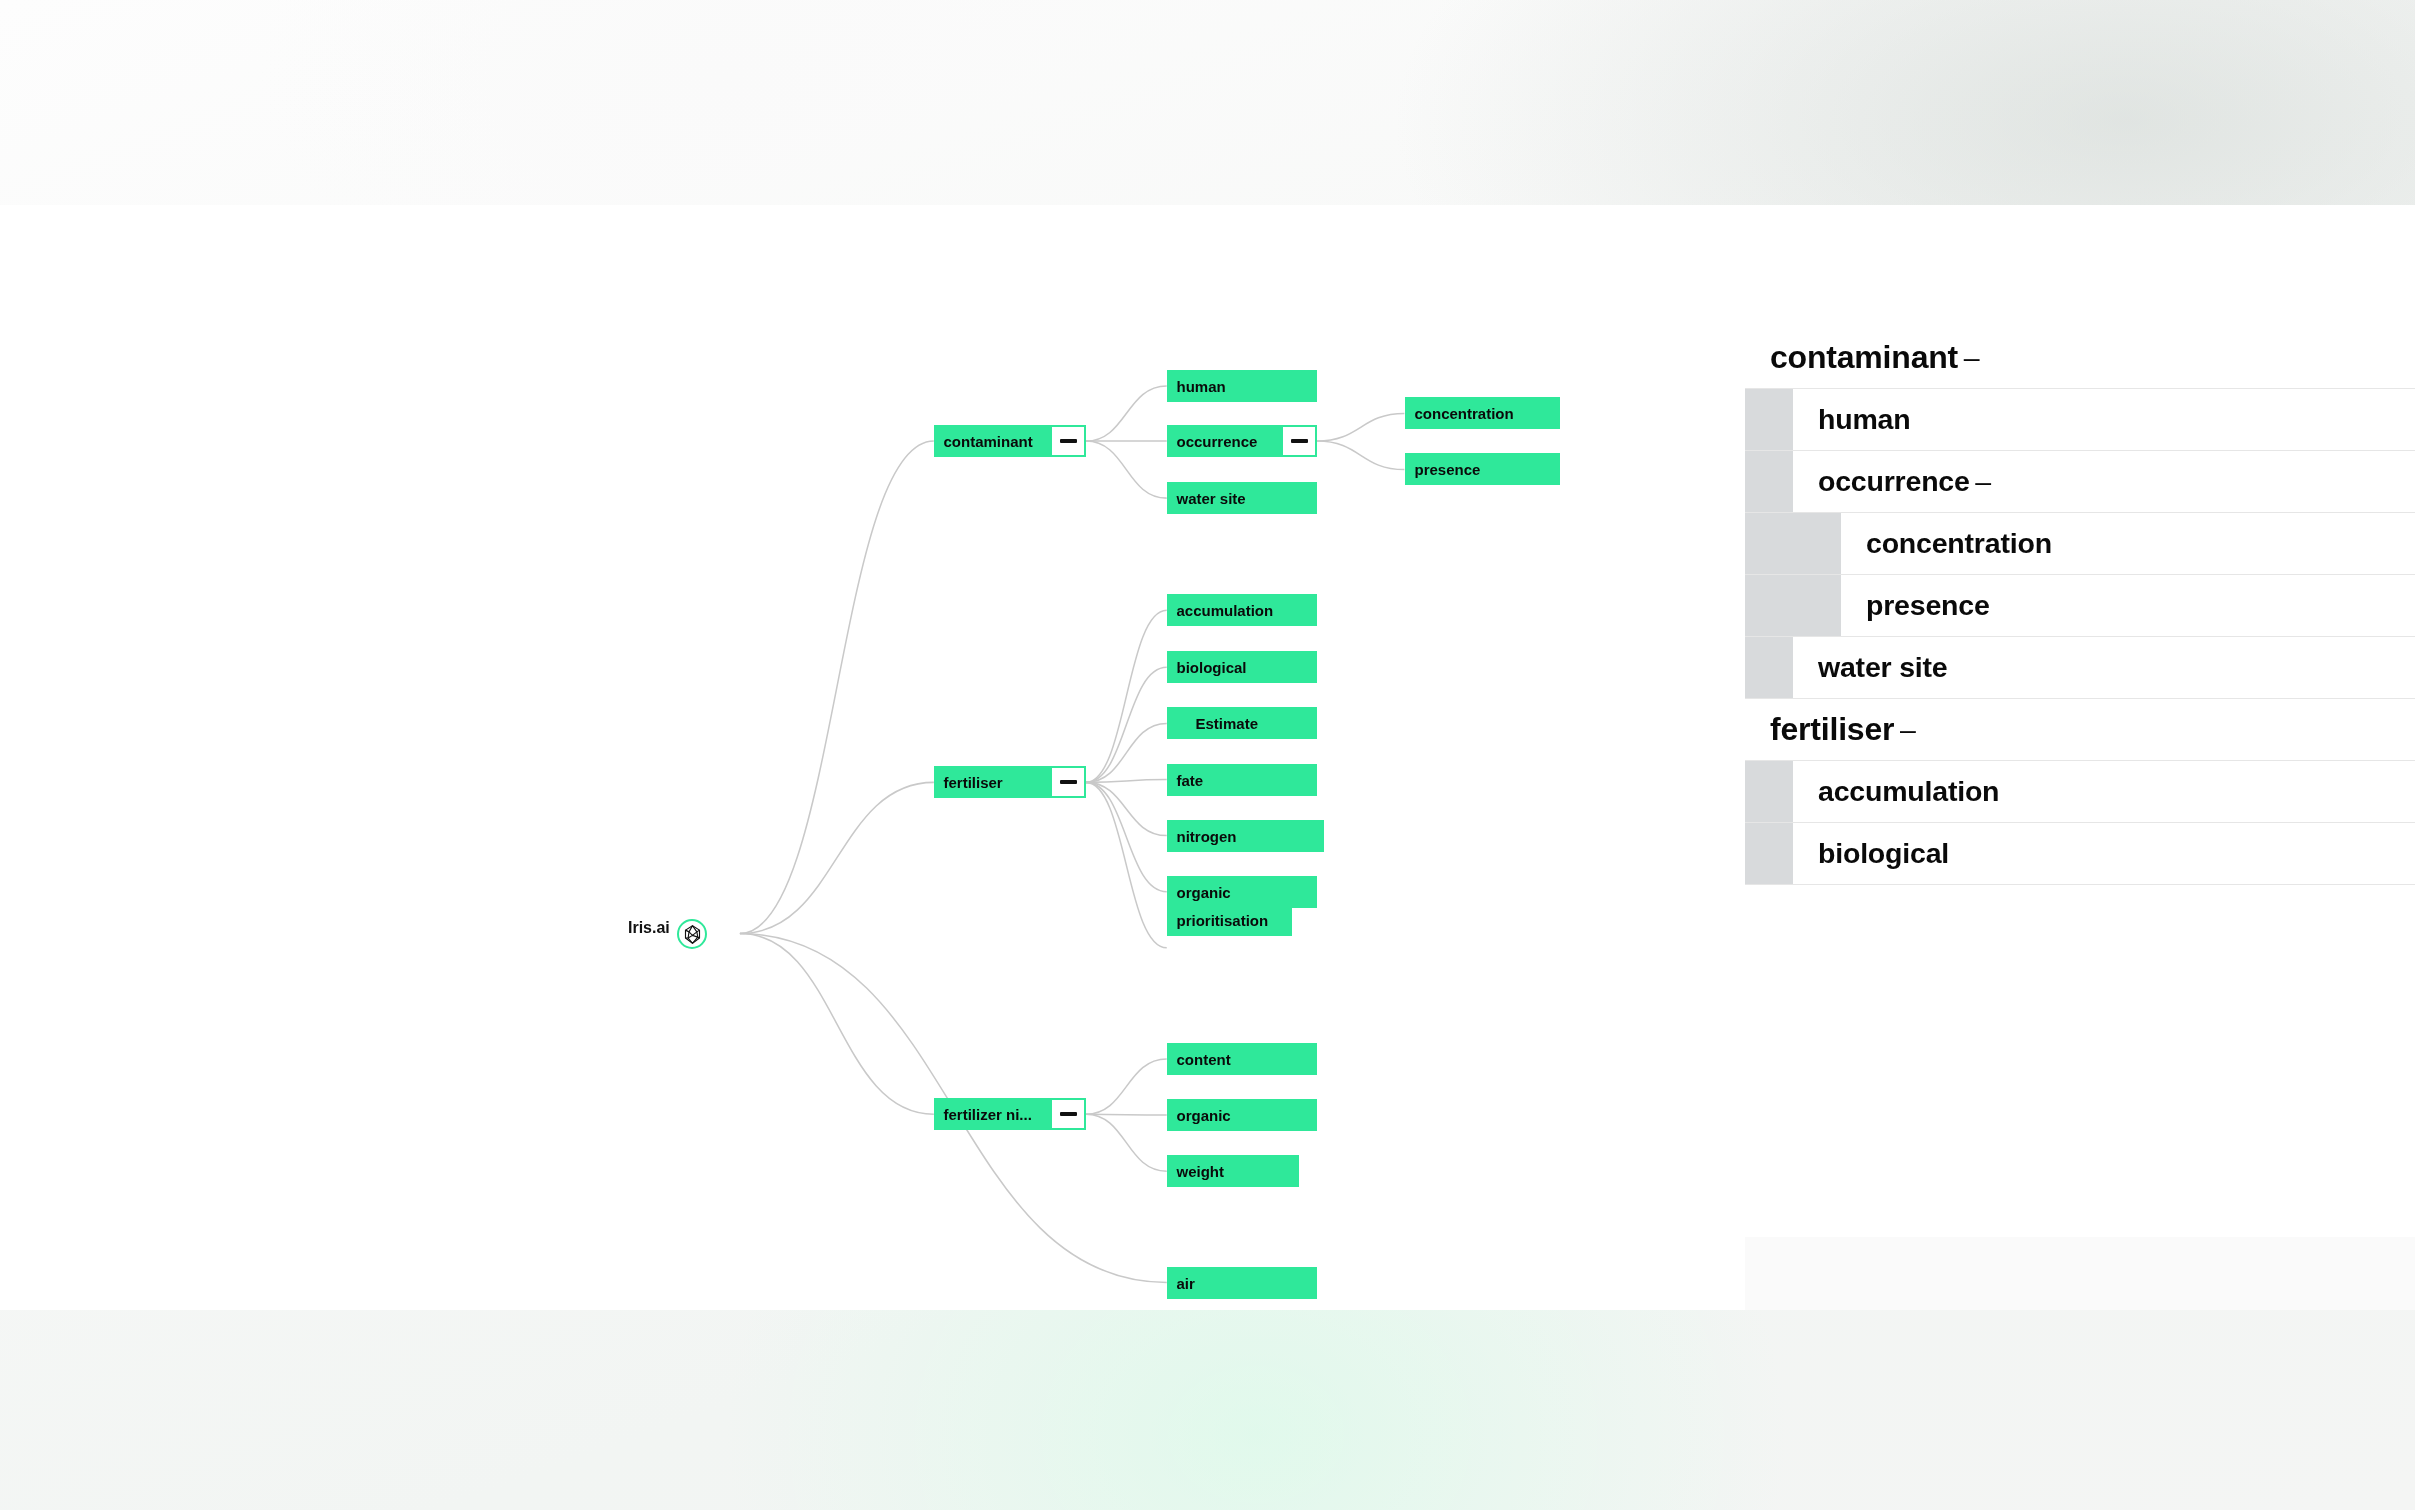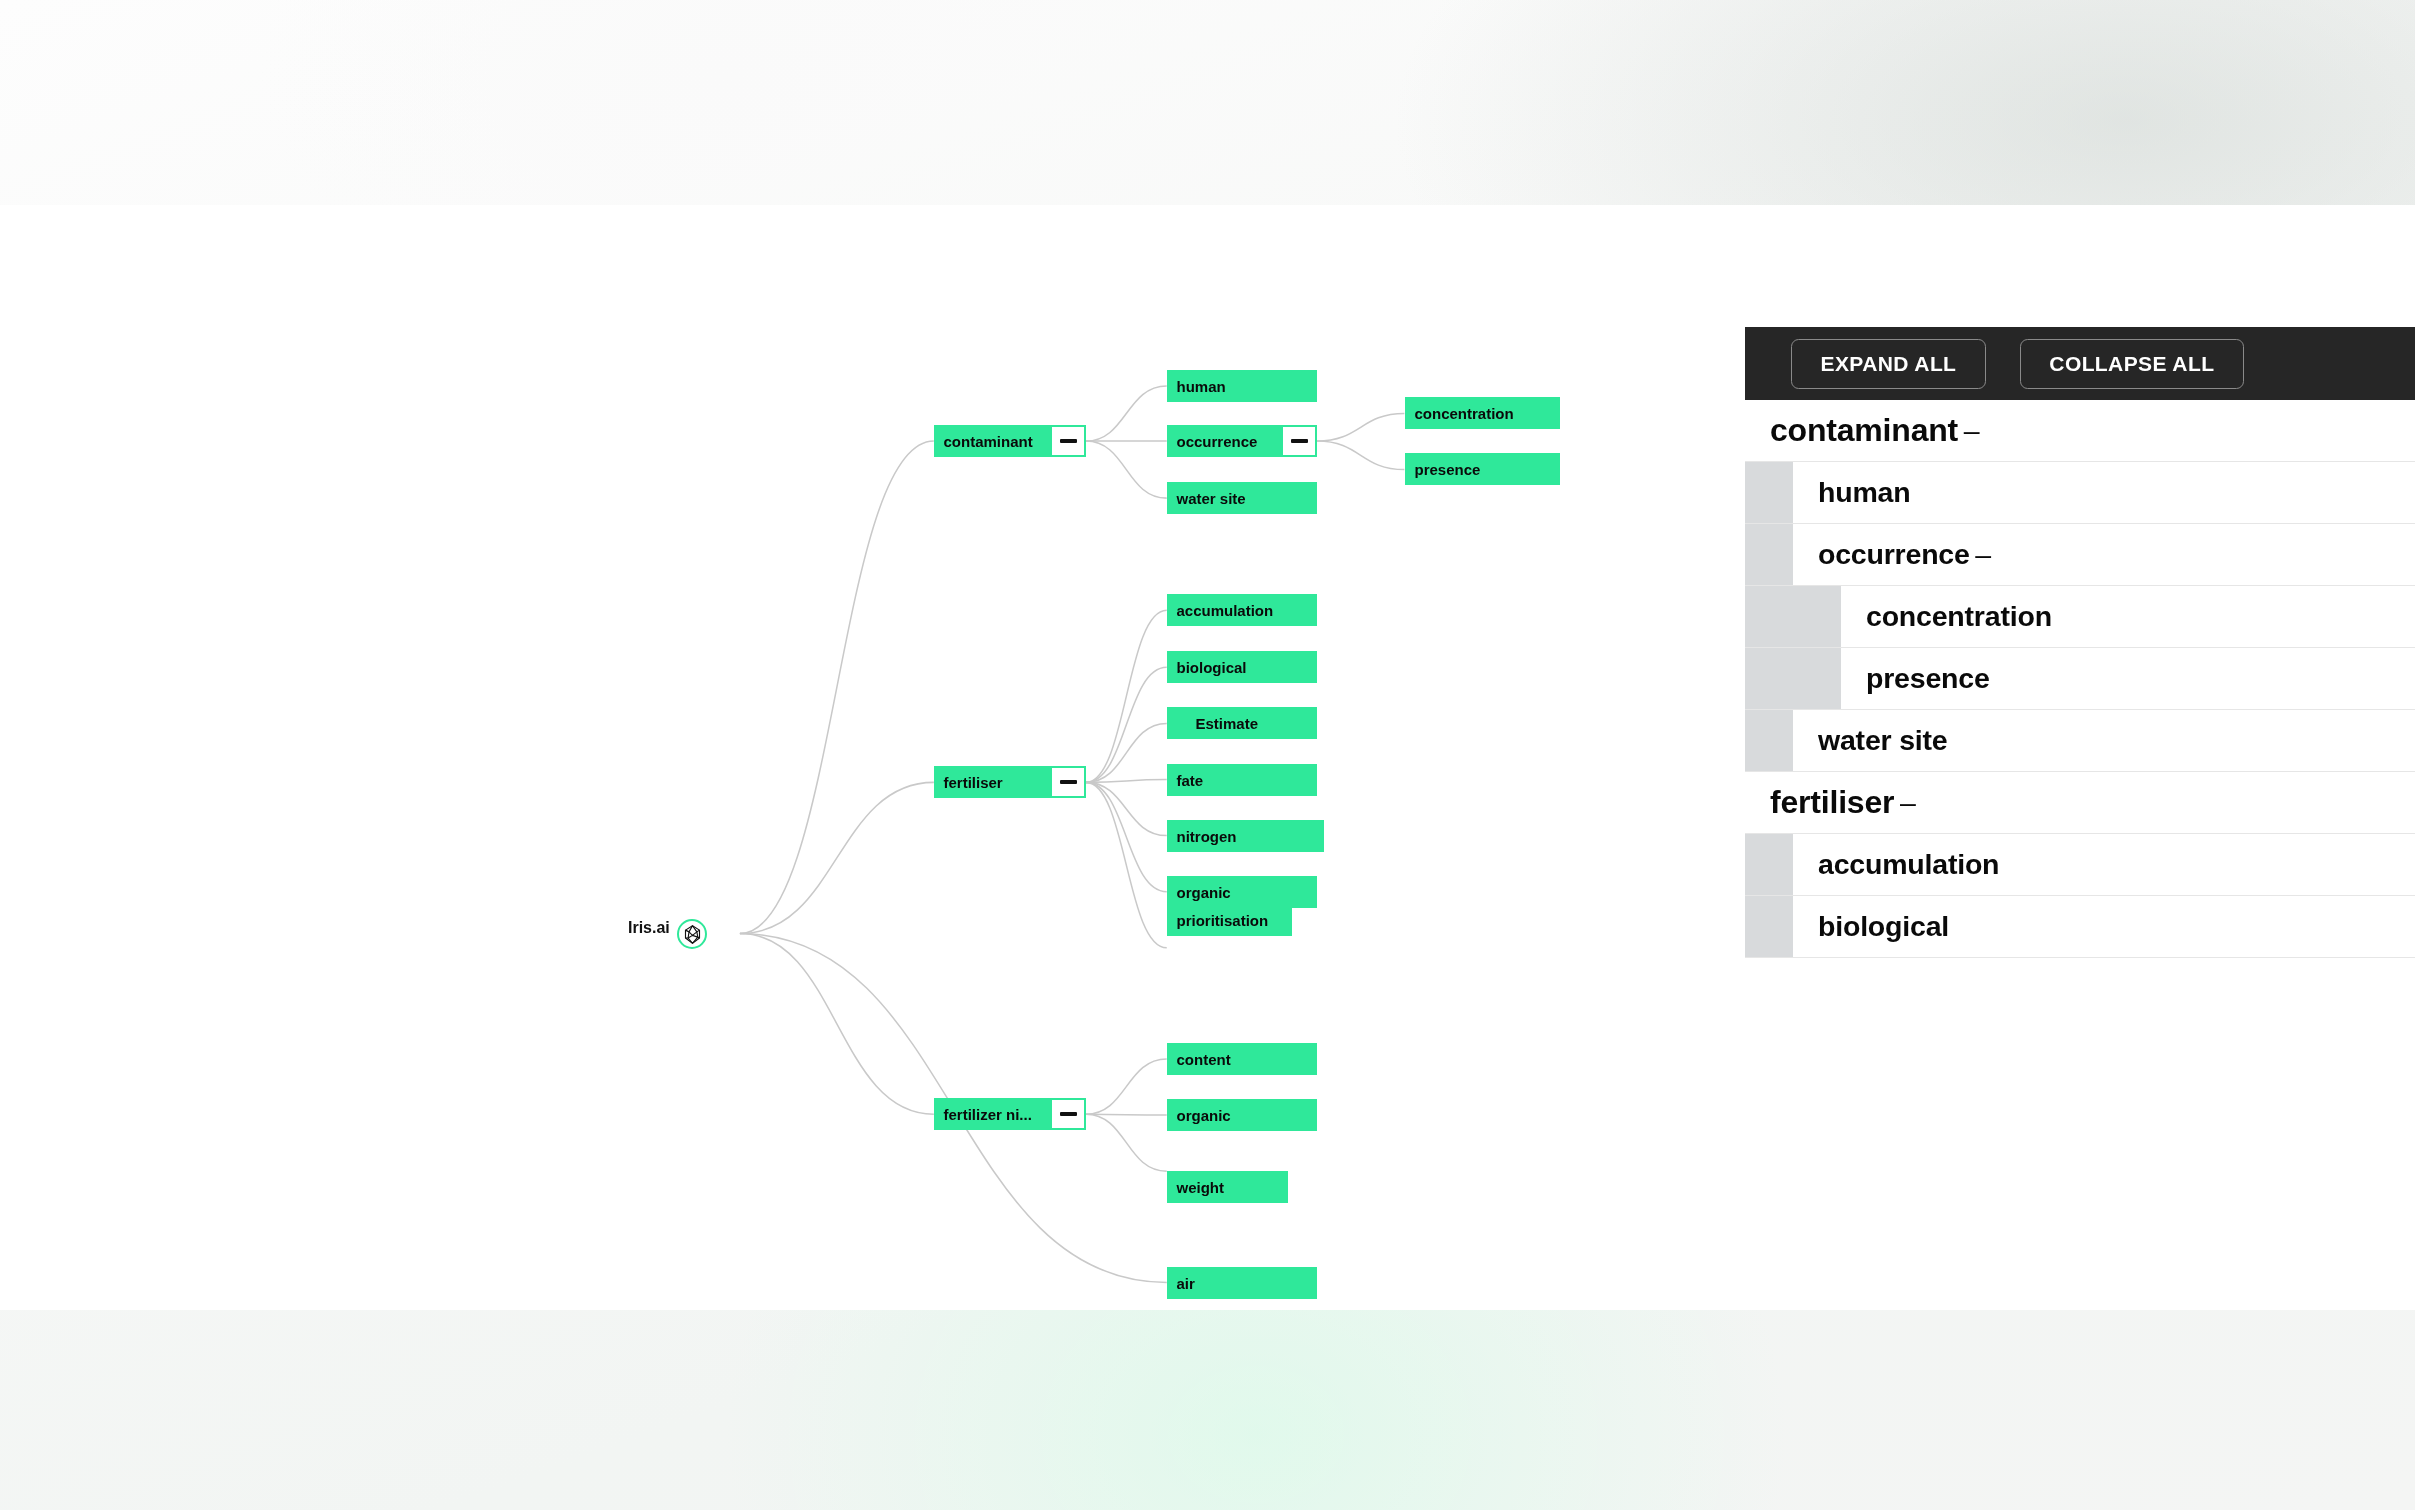--- a/index.html
+++ b/index.html
@@ -257,34 +257,30 @@
           <span class="toggle">
             <span class="dash"></span>
           </span>
         </div>
         <div class="node" style="left: 1167px; top: 716px; width: 150px;">
           <span class="node-label" style="flex: 1 1 auto; overflow: hidden;">content</span>
         </div>
         <div class="node" style="left: 1167px; top: 772px; width: 150px;">
           <span class="node-label" style="flex: 1 1 auto; overflow: hidden;">organic</span>
         </div>
-        <div class="node" style="left: 1167px; top: 828px; width: 121px; margin-top: 16px;">
+        <div class="node" style="left: 1167px; top: 828px; width: 132px;">
           <span class="node-label" style="flex: 1 1 auto; overflow: hidden;">weight</span>
         </div>
         <div class="node" style="left: 1167px; top: 940px; width: 150px;">
           <span class="node-label" style="flex: 1 1 auto; overflow: hidden;">air</span>
         </div>
       </div>
   </div>
 
   <div id="side-panel">
-    <div id="panel-toolbar">
-      <button class="pbtn">EXPAND ALL</button>
-      <button class="pbtn">COLLAPSE ALL</button>
-    </div>
     <div id="panel-list">
         <div class="tree-row lvl0">
           <div class="row-body">
             <span class="row-text">contaminant<span class="row-toggle">–</span></span>
           </div>
         </div>
         <div class="tree-row lvl1">
           <div class="gutter" style="flex-basis: 48px; width: 48px;"></div>
           <div class="row-body">
             <span class="row-text">human</span>

